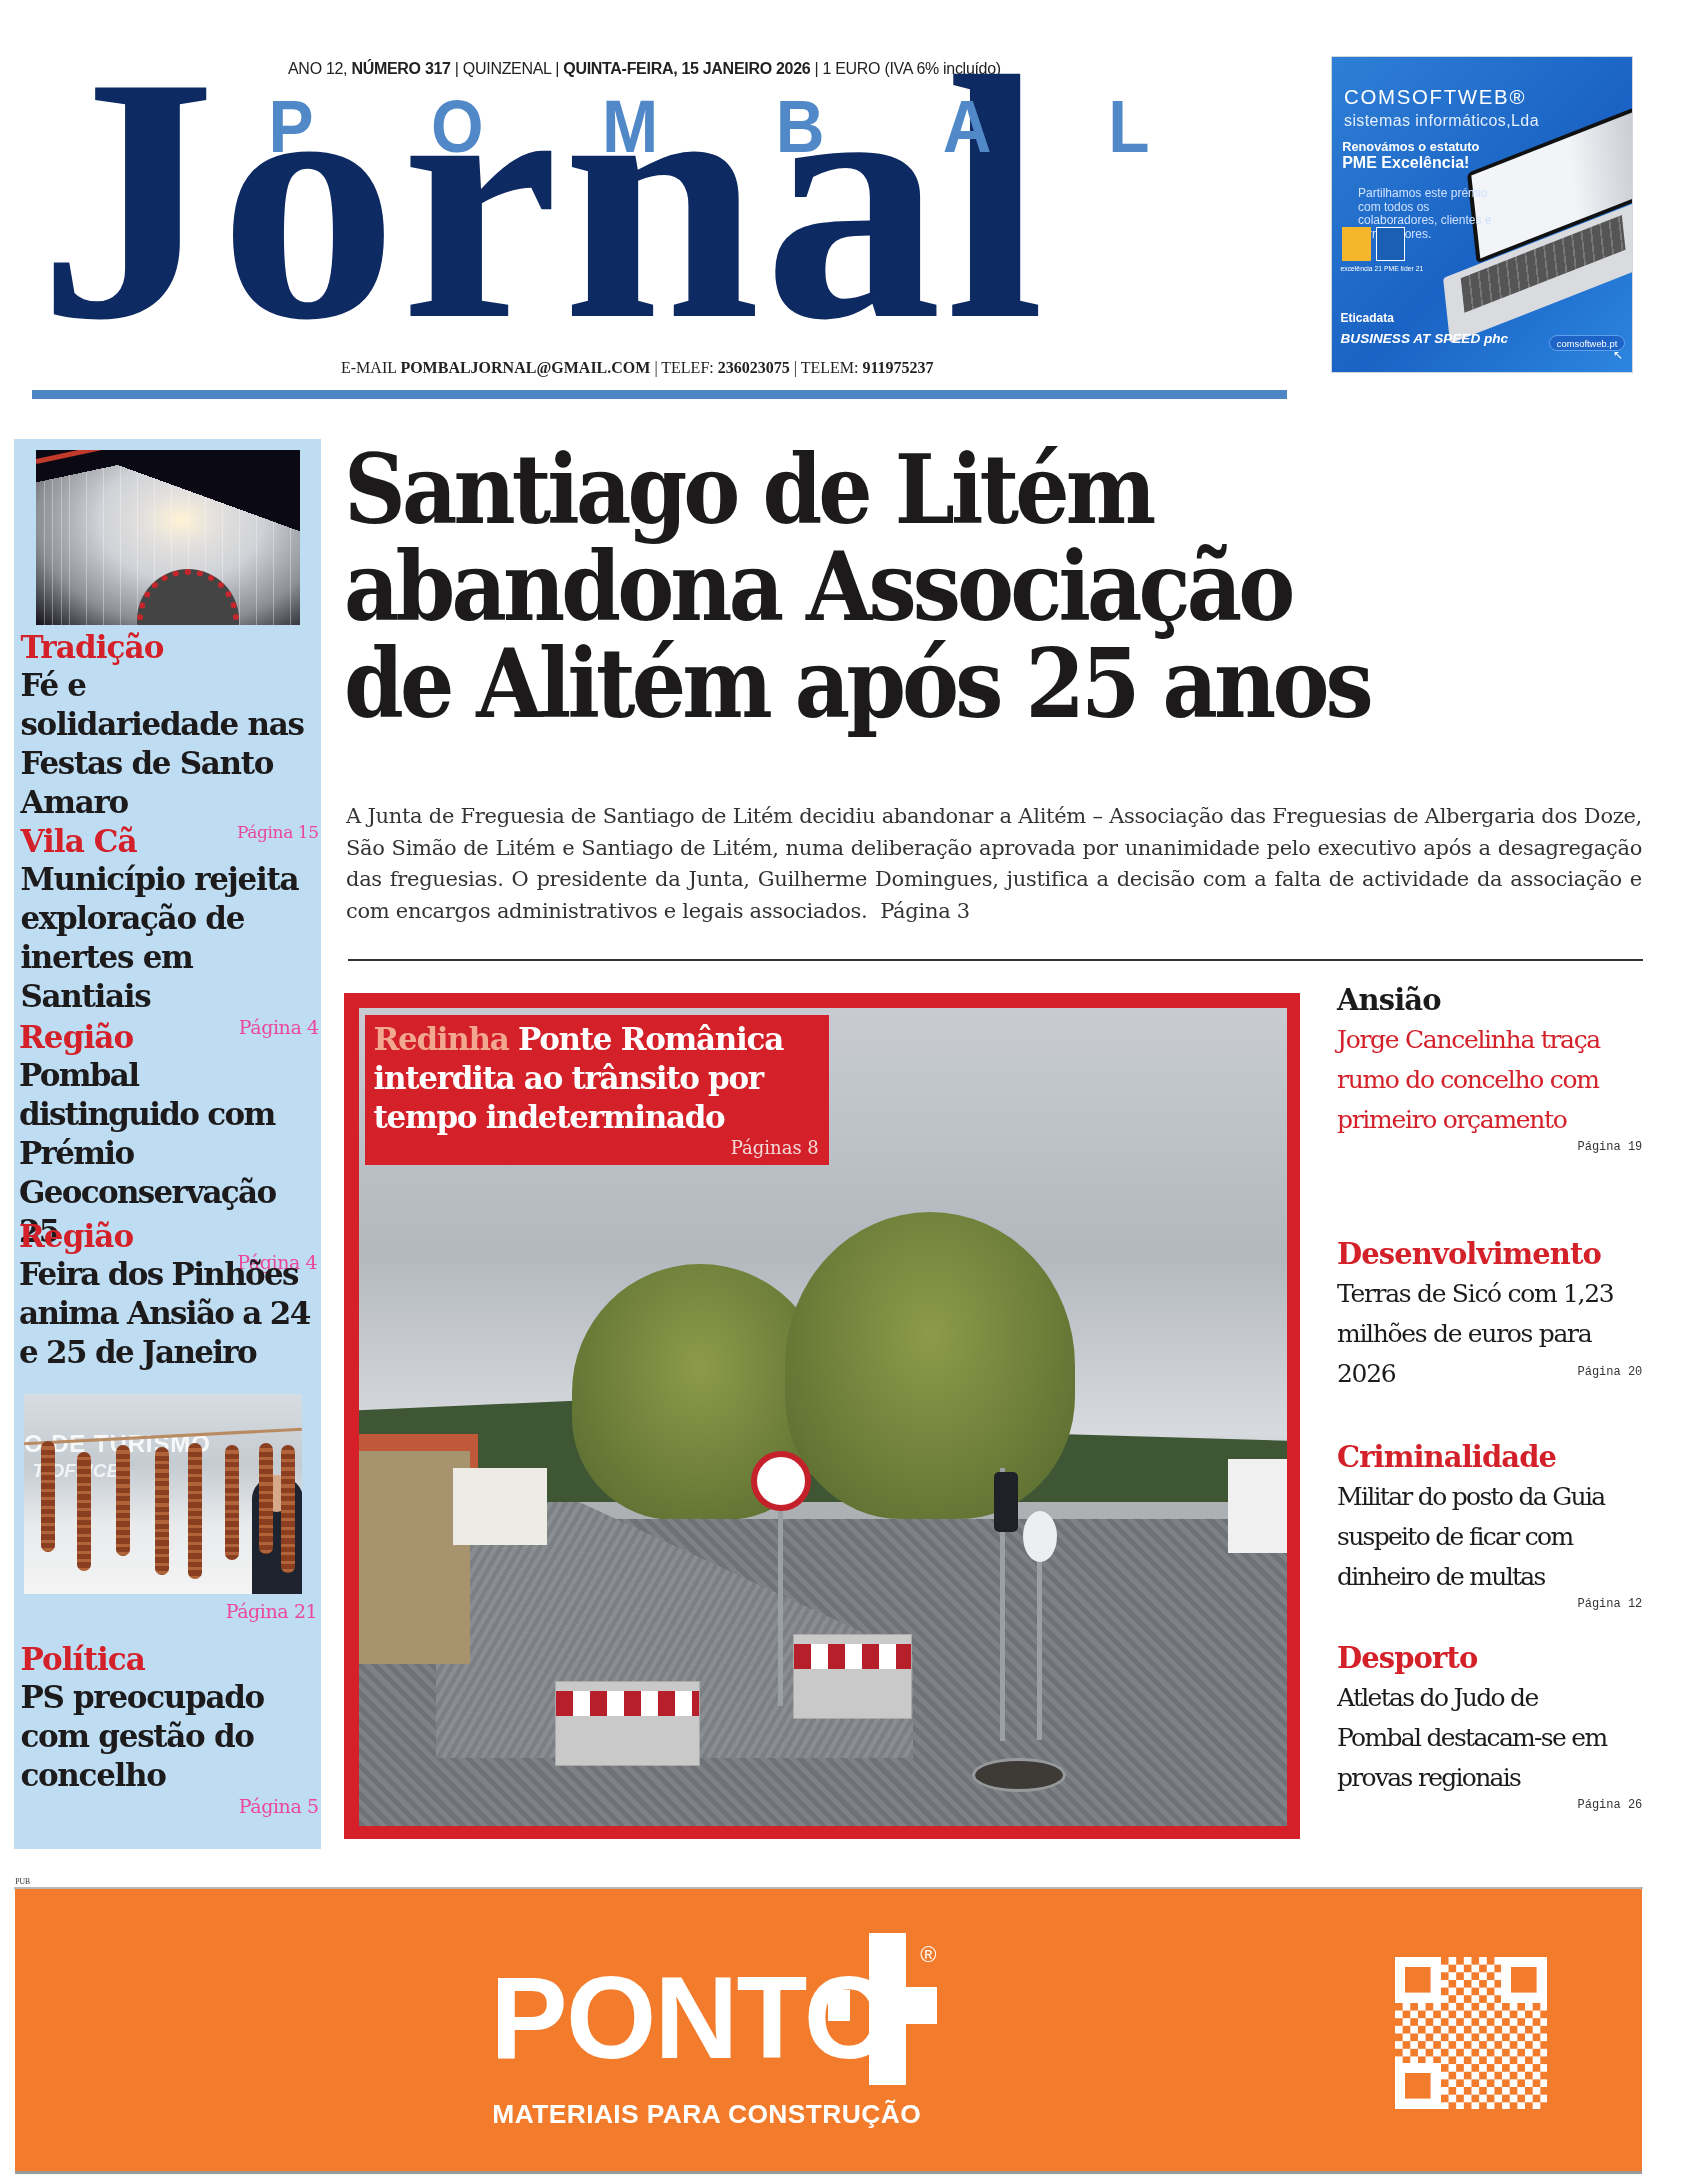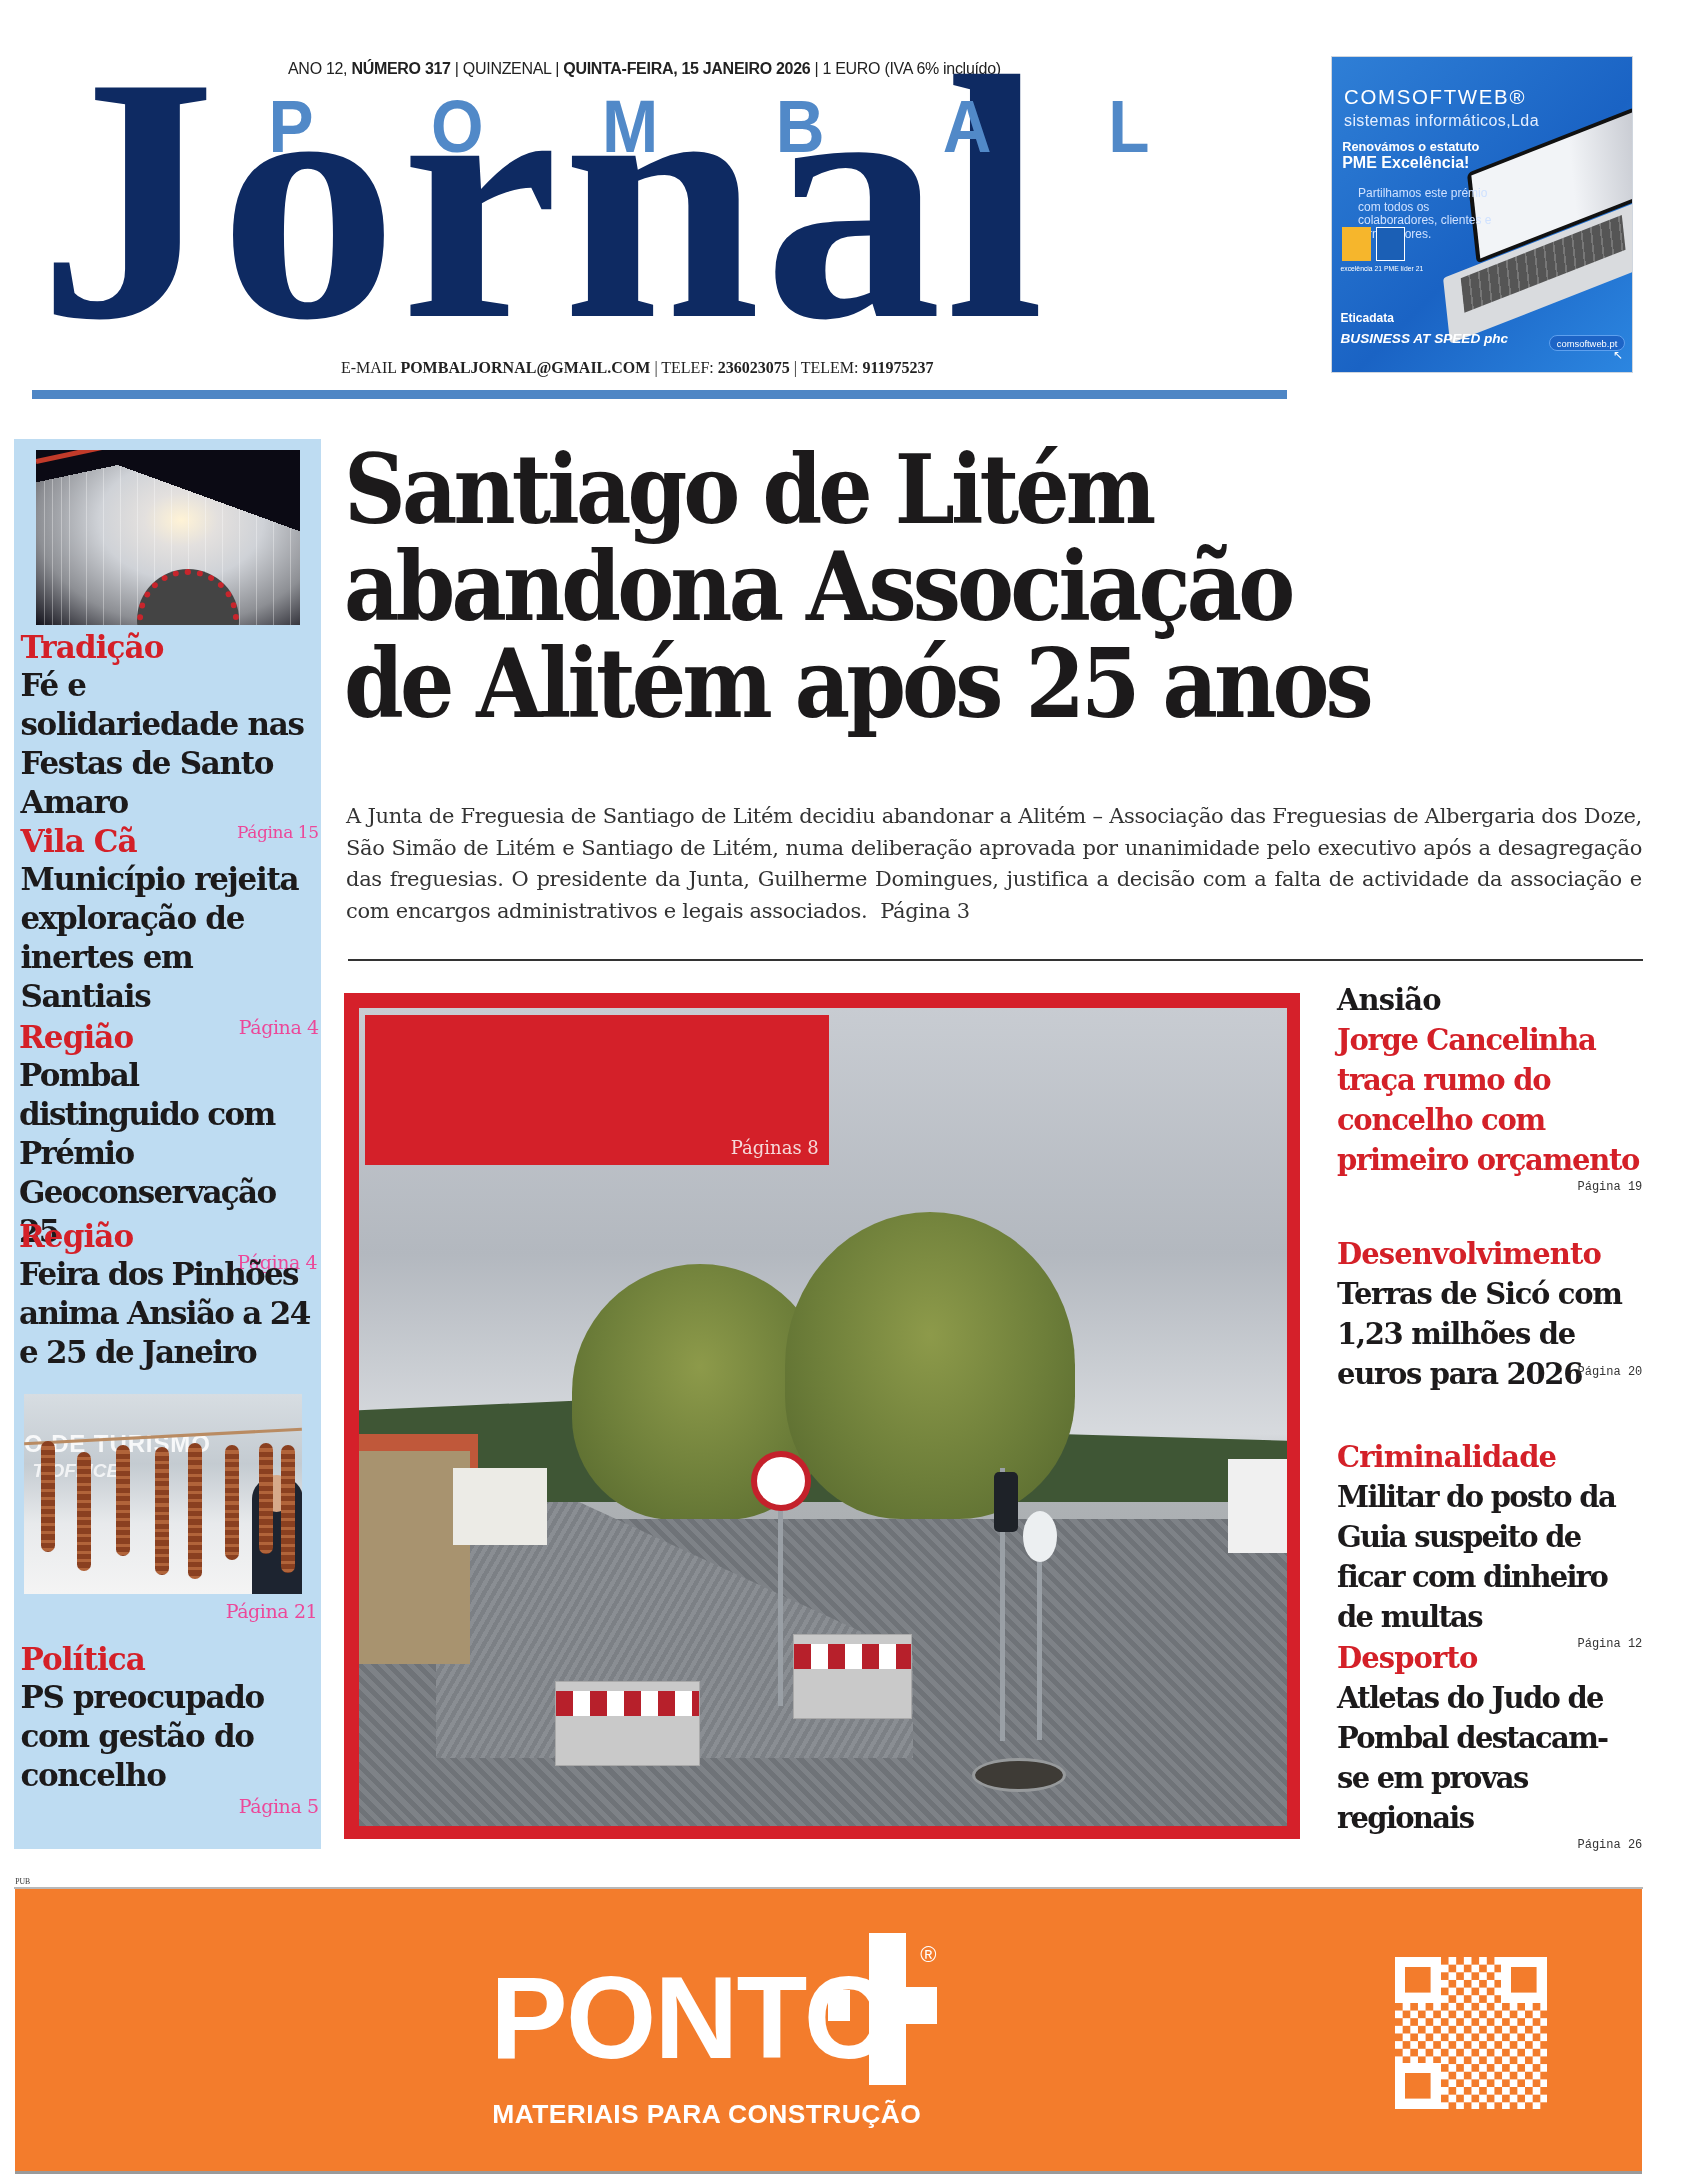--- a/index.html
+++ b/index.html
@@ -135,21 +135,21 @@
     position: absolute; left: 365px; top: 1015px; width: 464px; height: 150px;
     background: #d42029; padding: 5.1px 10.2px 0 8.5px; color: #fff;
   }
   .feature-caption .cap-text { font-family: "DejaVu Serif", serif; font-weight: bold; font-size: 31px; line-height: 39px; letter-spacing: -1.3px; }
   .feature-caption .cap-kicker { color: #f2a790; }
   .feature-caption .cap-page { position: absolute; right: 10.2px; bottom: 6.8px; font-family: "DejaVu Serif", serif; font-size: 18px; color: #f6d9d9; text-align: right; }
 
   
   .right-story { position: absolute; left: 1337px; width: 307px; }
   .right-story .kicker { font-family: "DejaVu Serif", serif; font-weight: bold; font-size: 29px; line-height: 39px; letter-spacing: -0.9px; }
-  .right-story .title { font-family: "DejaVu Serif", serif; font-weight: bold; font-size: 29px; line-height: 40px; letter-spacing: -1.3px; }
+  .right-story .title { font-family: "DejaVu Serif", serif; font-weight: normal; font-size: 25px; line-height: 40px; letter-spacing: -1.3px; }
   .right-story .page { text-align: right; font-family: Liberation Mono, monospace; font-size: 12px; color: #333; padding-right: 1.7px; }
   .red { color: #d42028; }
   .dark { color: #1c1a1b; }
 
   
   .pub-label { position: absolute; left: 15.3px; top: 1877px; font-family: "Liberation Serif", serif; font-size: 7.7px; color: #333; }
   .pub-rule { position: absolute; left: 13.6px; top: 1887px; width: 1629px; height: 1.7px; background: #b8b8b8; }
   .ad-bottom { position: absolute; left: 15.3px; top: 1889px; width: 1627px; height: 285px; background: #f37c2c; border-bottom: 3.4px solid #9a9a9a; }
   .ad-bottom .logo { position: absolute; left: 475px; top: 78px; font-family: "Liberation Sans", sans-serif; font-weight: bold; color: #fff; font-size: 116px; line-height: 102px; letter-spacing: -1.7px; }
   .ad-bottom .plus-v { position: absolute; left: 854px; top: 44px; width: 37px; height: 152px; background: #fff; }
@@ -296,20 +296,21 @@
   <div class="wsign"></div>
   <div class="barrier" style="left:196px; top:673px; width:145px;">
       <div class="stripe"></div>
     </div>
   <div class="barrier" style="left:434px; top:626px; width:119px;">
       <div class="stripe"></div>
     </div>
   <div class="manhole"></div>
 </div>
 <div class="feature-caption">
+  <div class="cap-text"><span class="cap-kicker">Redinha</span> <span>Ponte Românica interdita ao trânsito por tempo indeterminado</span></div>
   <div class="cap-page">Páginas 8</div>
 </div>
 
 <div class="right-story" style="top:981px;">
   <div class="kicker dark">Ansião</div>
   <div class="title red">Jorge Cancelinha traça rumo do concelho com primeiro orçamento</div>
   <div class="page">Página  19</div>
 </div>
 
 <div class="right-story" style="top:1235px;">

